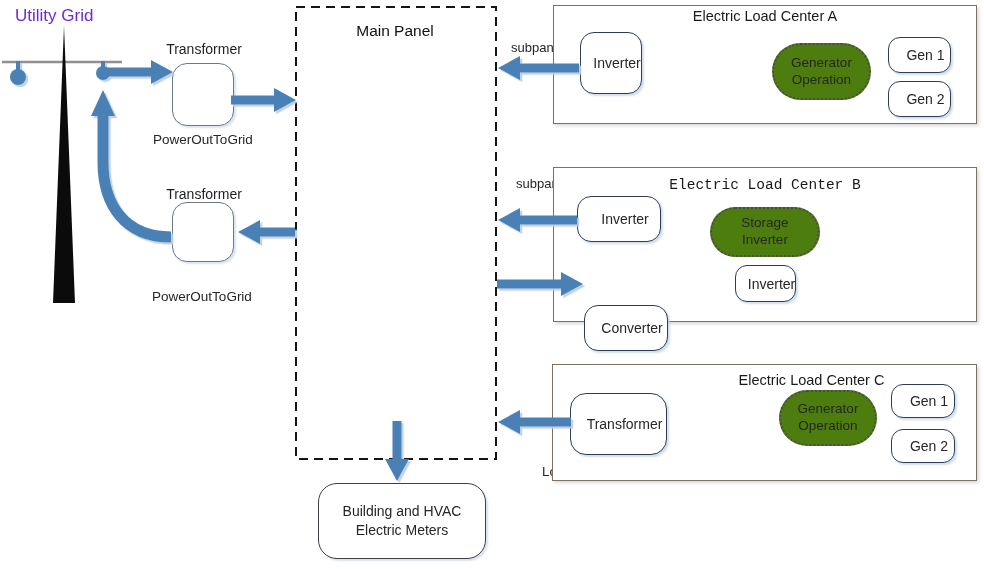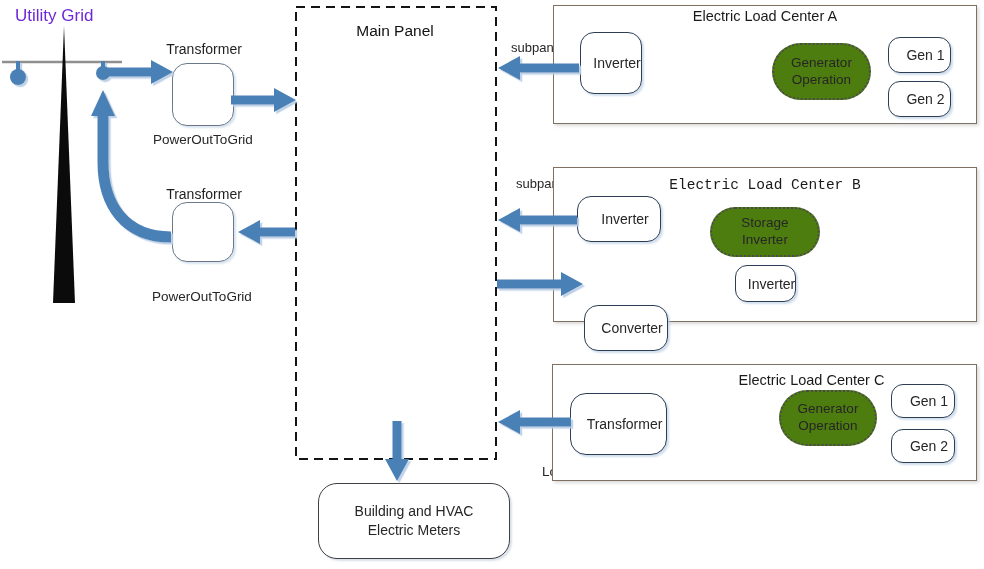--- a/index.html
+++ b/index.html
@@ -66,21 +66,21 @@
   .main-panel-title {
     position: absolute; left: 295px; top: 22px; width: 200px;
     text-align: center; font-size: 15.5px; color: #111;
   }
   .lc-title {
     position: absolute; width: 424px; text-align: center;
     font-size: 14.5px; color: #1a1a1a;
   }
   .building-box {
     position: absolute;
-    left: 318px; top: 483px; width: 192px; height: 76px;
+    left: 318px; top: 483px; width: 168px; height: 76px;
     background: #fff;
     border: 1.6px solid #3f3f46;
     border-radius: 19px;
     display: flex; align-items: center; justify-content: center;
     text-align: center; font-size: 14px; line-height: 1.35; color: #262626;
     box-shadow: 2px 2px 2px rgba(190,200,215,0.55);
   }
   .building-box .bm-text { width: 140px; }
   svg.layer {
     position: absolute; left: 0; top: 0;

